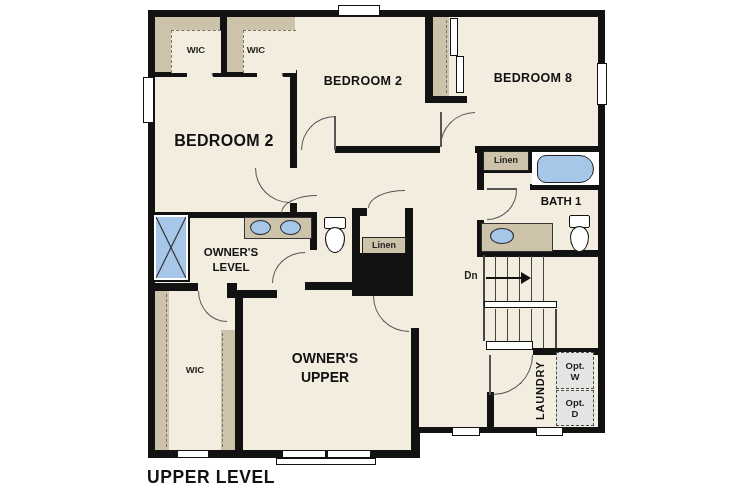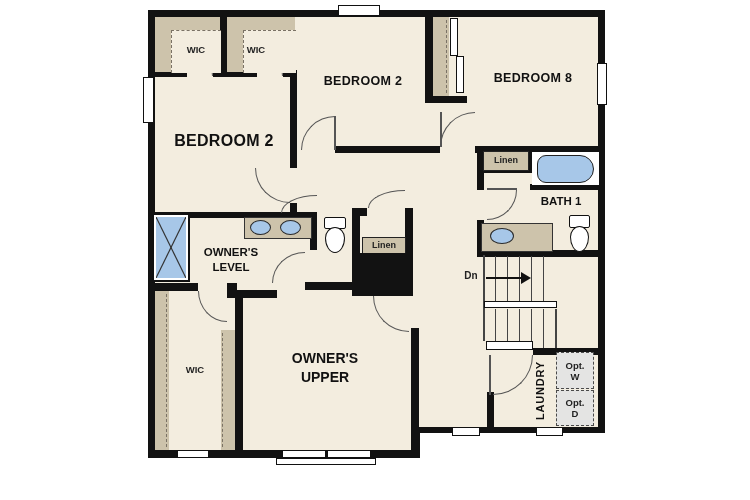--- a/index.html
+++ b/index.html
@@ -182,14 +182,15 @@
     <div>UPPER</div>
   </div>
   <div class="label" style="left:511px;top:195px;width:100px;font-size:11.5px;">BATH 1</div>
   <div class="small-label" style="left:166px;top:44px;width:60px;font-size:9.5px;">WIC</div>
   <div class="small-label" style="left:226px;top:44px;width:60px;font-size:9.5px;">WIC</div>
   <div class="small-label" style="left:165px;top:364px;width:60px;font-size:9.5px;">WIC</div>
   <div class="small-label" style="left:354px;top:240px;width:60px;font-size:9px;">Linen</div>
   <div class="small-label" style="left:476px;top:155px;width:60px;font-size:9px;">Linen</div>
   <div class="label" style="left:530px;top:352px;width:20px;height:78px;font-size:11px;letter-spacing:0.8px;writing-mode:vertical-rl;transform:rotate(180deg);text-align:center;line-height:20px;">LAUNDRY</div>
   <div class="small-label" style="left:459px;top:270px;width:24px;font-size:10px;">Dn</div>
+  <div class="label" style="left:147px;top:467px;width:260px;font-size:17.5px;letter-spacing:0.6px;text-align:left;">UPPER LEVEL</div>
 
 </div>
 
 </body></html>

